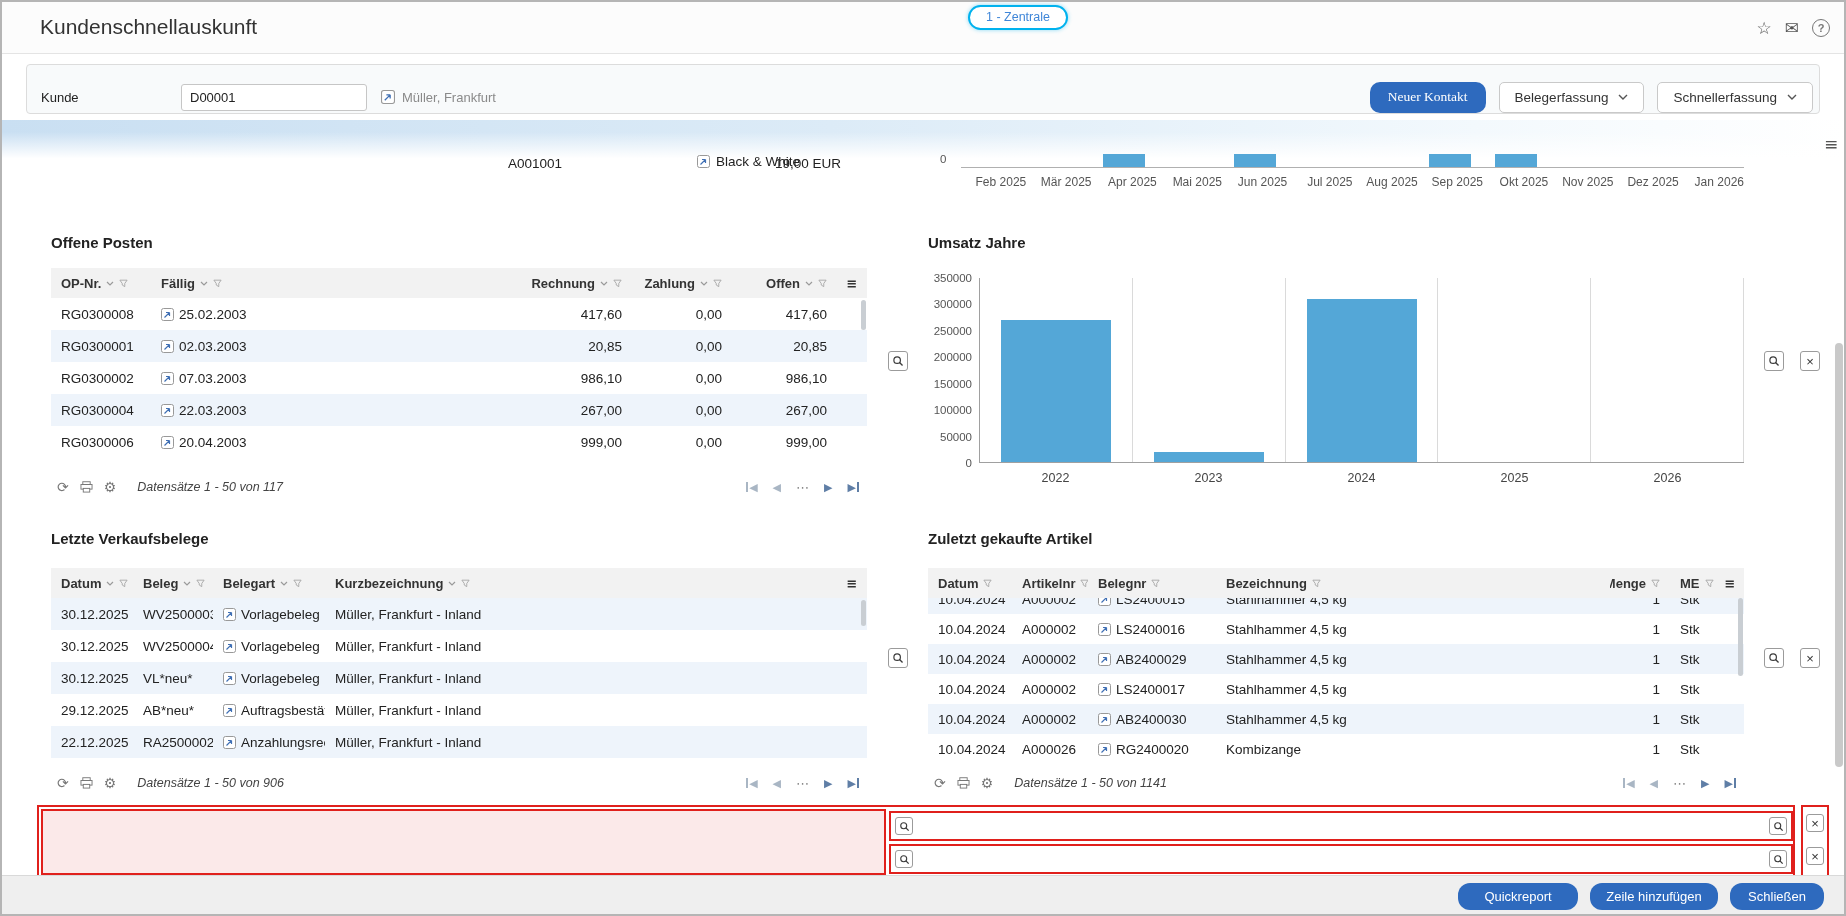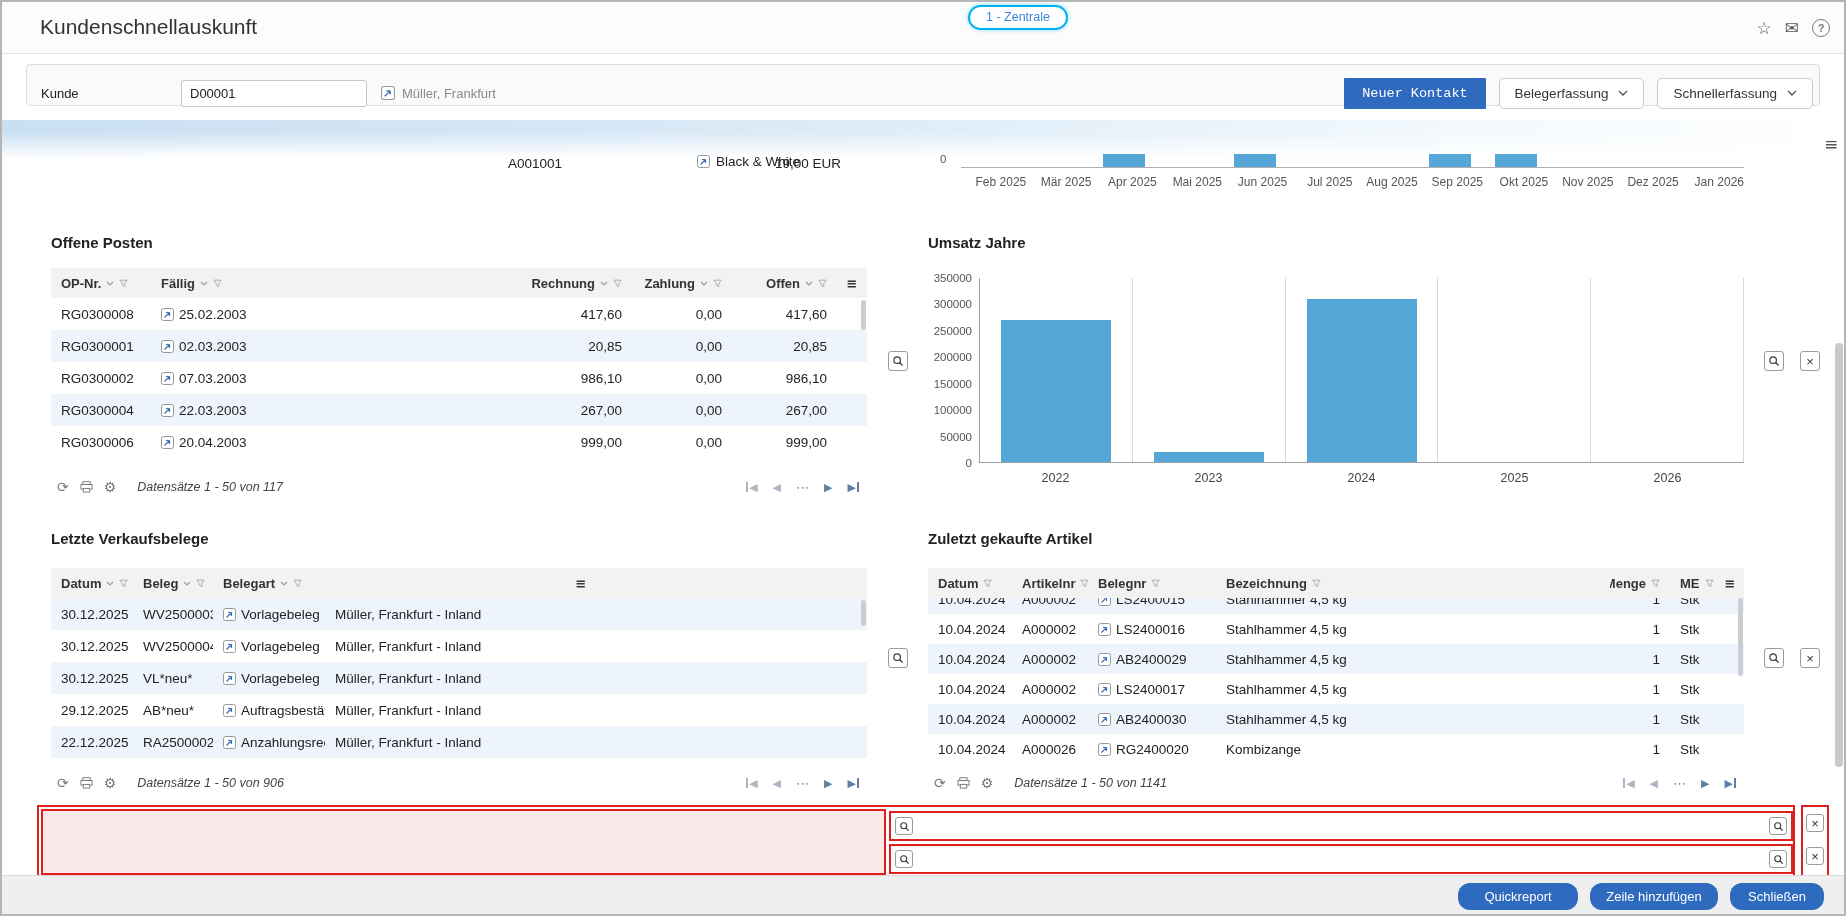--- a/index.html
+++ b/index.html
@@ -11,27 +11,27 @@
   #hdr{position:absolute;left:0;right:0;top:0;height:52px;background:#fcfcfc;border-bottom:1px solid #e4e4e4}
   #title{position:absolute;left:38px;top:13px;font-size:21px;color:#333}
   #badge{position:absolute;left:966px;top:3px;height:25px;padding:0 16px;line-height:21px;background:#fff;
          border:2px solid var(--badge,#00b2ee);border-radius:13px;font-size:12.5px;color:#3f86d8;box-shadow:0 0 4px rgba(0,178,238,.45)}
   #hdr-icons{position:absolute;right:14px;top:0;height:52px;display:flex;align-items:center;gap:13px}
   .hico{font-size:17px;color:#555;font-family:"DejaVu Sans",sans-serif}
   #help-ico{width:18px;height:18px;border:1.5px solid #777;border-radius:50%;font-size:11px;font-weight:bold;color:#777;
             display:flex;align-items:center;justify-content:center}
 
   
-  #tb{position:absolute;left:24px;right:24px;top:62px;height:42px;background:#f8fafb;border:1px solid #dcdcdc;border-radius:4px;
+  #tb{position:absolute;left:24px;right:24px;top:62px;height:50px;background:#f8fafb;border:1px solid #dcdcdc;border-radius:4px;
       display:flex;align-items:center;padding:16px 6px 0 14px}
   #kunde-label{font-size:13px;width:140px;color:#222}
   #kunde-input{width:186px;height:27px;border:1px solid #c6c6c6;border-radius:3px;padding:0 8px;font-size:13px;font-family:inherit;color:#222;background:#fff}
   #kunde-hint{display:flex;align-items:center;gap:7px;margin-left:14px;font-size:13px;color:#8a8a8a}
   #tb-right{margin-left:auto;display:flex;align-items:center;gap:13px}
-  .btn-blue{background:var(--accent,#2e6abe);color:#fff;border:none;border-radius:1px;height:31px;padding:0 18px;font-size:13.5px;font-family:Liberation Mono, monospace;cursor:pointer}
+  .btn-blue{background:var(--accent,#2e6abe);color:#fff;border:none;border-radius:10px;height:31px;padding:0 18px;font-size:13.5px;font-family:Liberation Serif, serif;cursor:pointer}
   .btn-outline{background:#fff;color:#333;border:1px solid #c9c9c9;border-radius:5px;height:31px;padding:0 15px;font-size:13.5px;font-family:inherit;
                display:flex;align-items:center;gap:10px;cursor:pointer}
 
   
   #grad{position:absolute;left:0;right:0;top:118px;height:40px;
         background-image:linear-gradient(180deg,rgba(255,255,255,0) 30%,#fff 96%),
                          linear-gradient(90deg,#c9dff2 0%,#dcebf7 45%,#f3f9fd 80%,#fff 100%)}
   #menu-ico{position:absolute;left:1822px;top:132px;font-size:17px;color:#555;font-family:"DejaVu Sans",sans-serif}
 
   #pl{position:absolute;left:49px;top:142px;width:816px;height:50px}
@@ -539,20 +539,33 @@
             <svg width="8" height="5" viewBox="0 0 8 5">
               <path d="M1 1l3 3 3-3" fill="none" stroke="#9a9a9a" stroke-width="1.2"></path>
             </svg>
           </span>
         <span class="ic">
             <svg width="9" height="9" viewBox="0 0 10 10">
               <path d="M1 1.3h8L6.4 5v3.5L3.6 6.7V5L1 1.3z" fill="none" stroke="#a6a6a6"></path>
             </svg>
           </span>
       </div>
+      <div class="th">
+        <span>Kurzbezeichnung</span>
+        <span class="ic">
+            <svg width="8" height="5" viewBox="0 0 8 5">
+              <path d="M1 1l3 3 3-3" fill="none" stroke="#9a9a9a" stroke-width="1.2"></path>
+            </svg>
+          </span>
+        <span class="ic">
+            <svg width="9" height="9" viewBox="0 0 10 10">
+              <path d="M1 1.3h8L6.4 5v3.5L3.6 6.7V5L1 1.3z" fill="none" stroke="#a6a6a6"></path>
+            </svg>
+          </span>
+      </div>
       <div class="th menu-cell">
         <span class="uicon">≡</span>
       </div>
     </div>
     <div class="tbody">
       <div>
 
       <div class="trow alt">
           <div class="td">30.12.2025</div>
           <div class="td">WV2500003</div>

